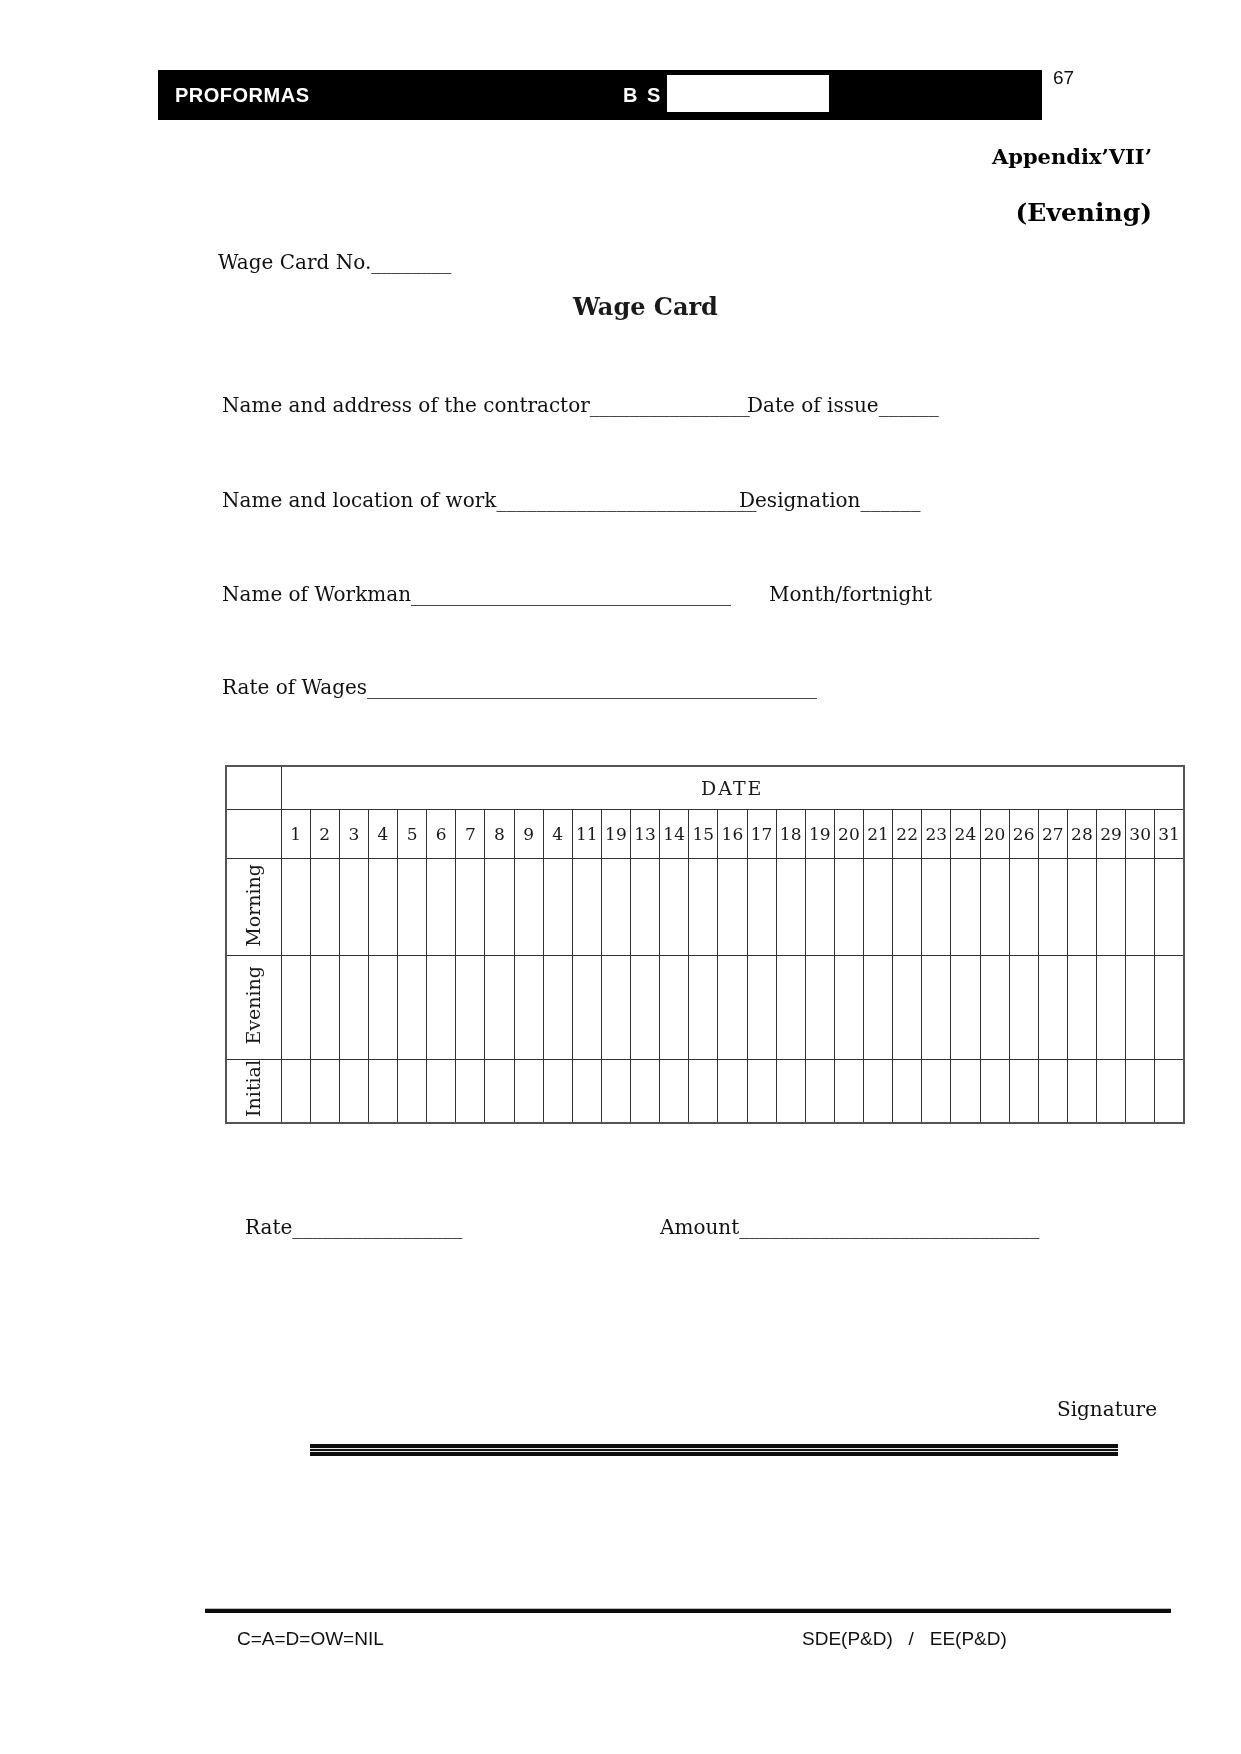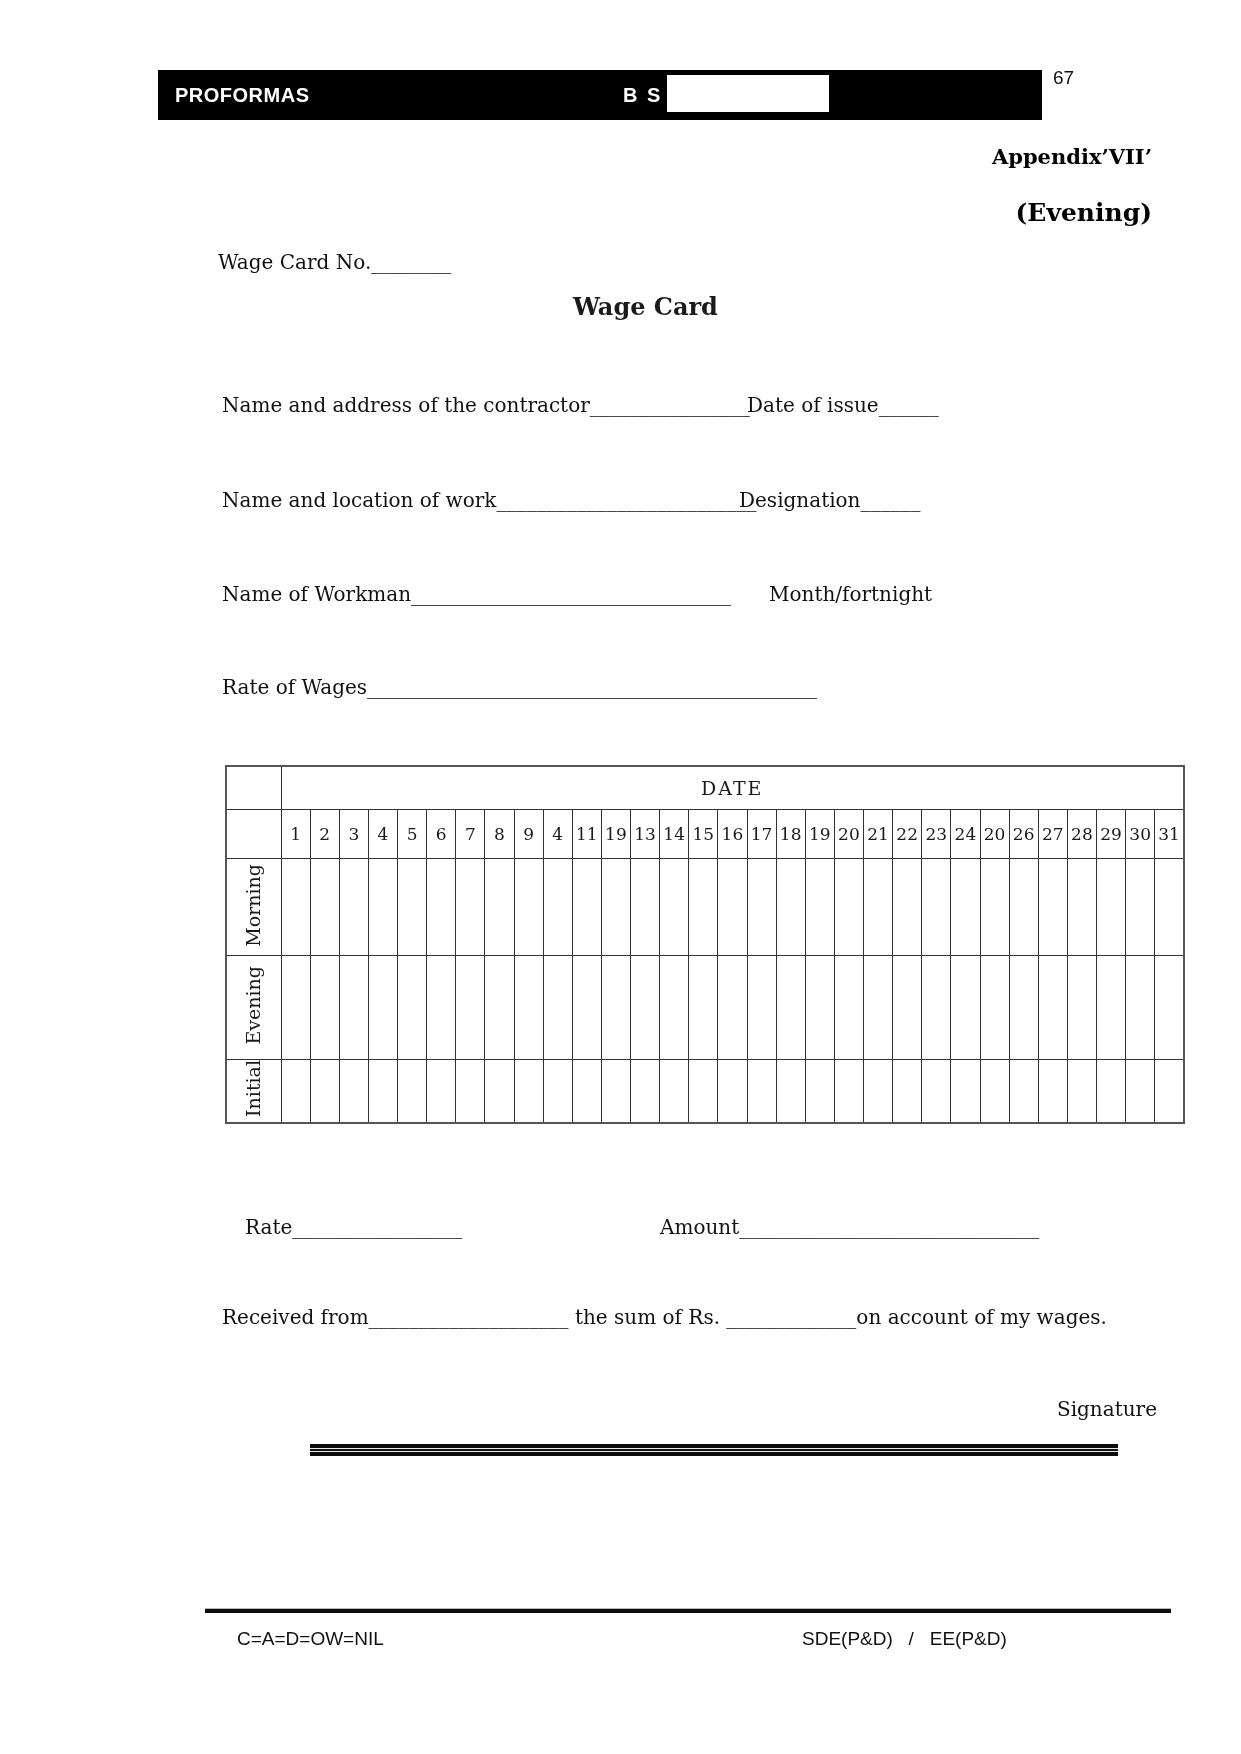--- a/index.html
+++ b/index.html
@@ -302,21 +302,20 @@
           <td class="day-cell"></td>
           <td class="day-cell"></td>
           <td class="day-cell"></td>
         </tr>
     </tbody>
   </table>
 
   <span class="abs form-line" style="left:245px;top:1203px;">Rate_________________</span>
   <span class="abs form-line" style="left:660px;top:1203px;">Amount______________________________</span>
 
-  <span class="abs form-line" style="left:222px;top:1293px;">Received from____________________ the sum of Rs. _____________on account of my wages.</span>
 
   <span class="abs form-line" style="right:84px;top:1385px;text-align:right;">Signature</span>
 
   <div id="double-rule">
     <div class="thick"></div>
       <div class="gap"></div>
     <div class="thin"></div>
       <div class="gap"></div>
     <div class="thick"></div>
   </div>

